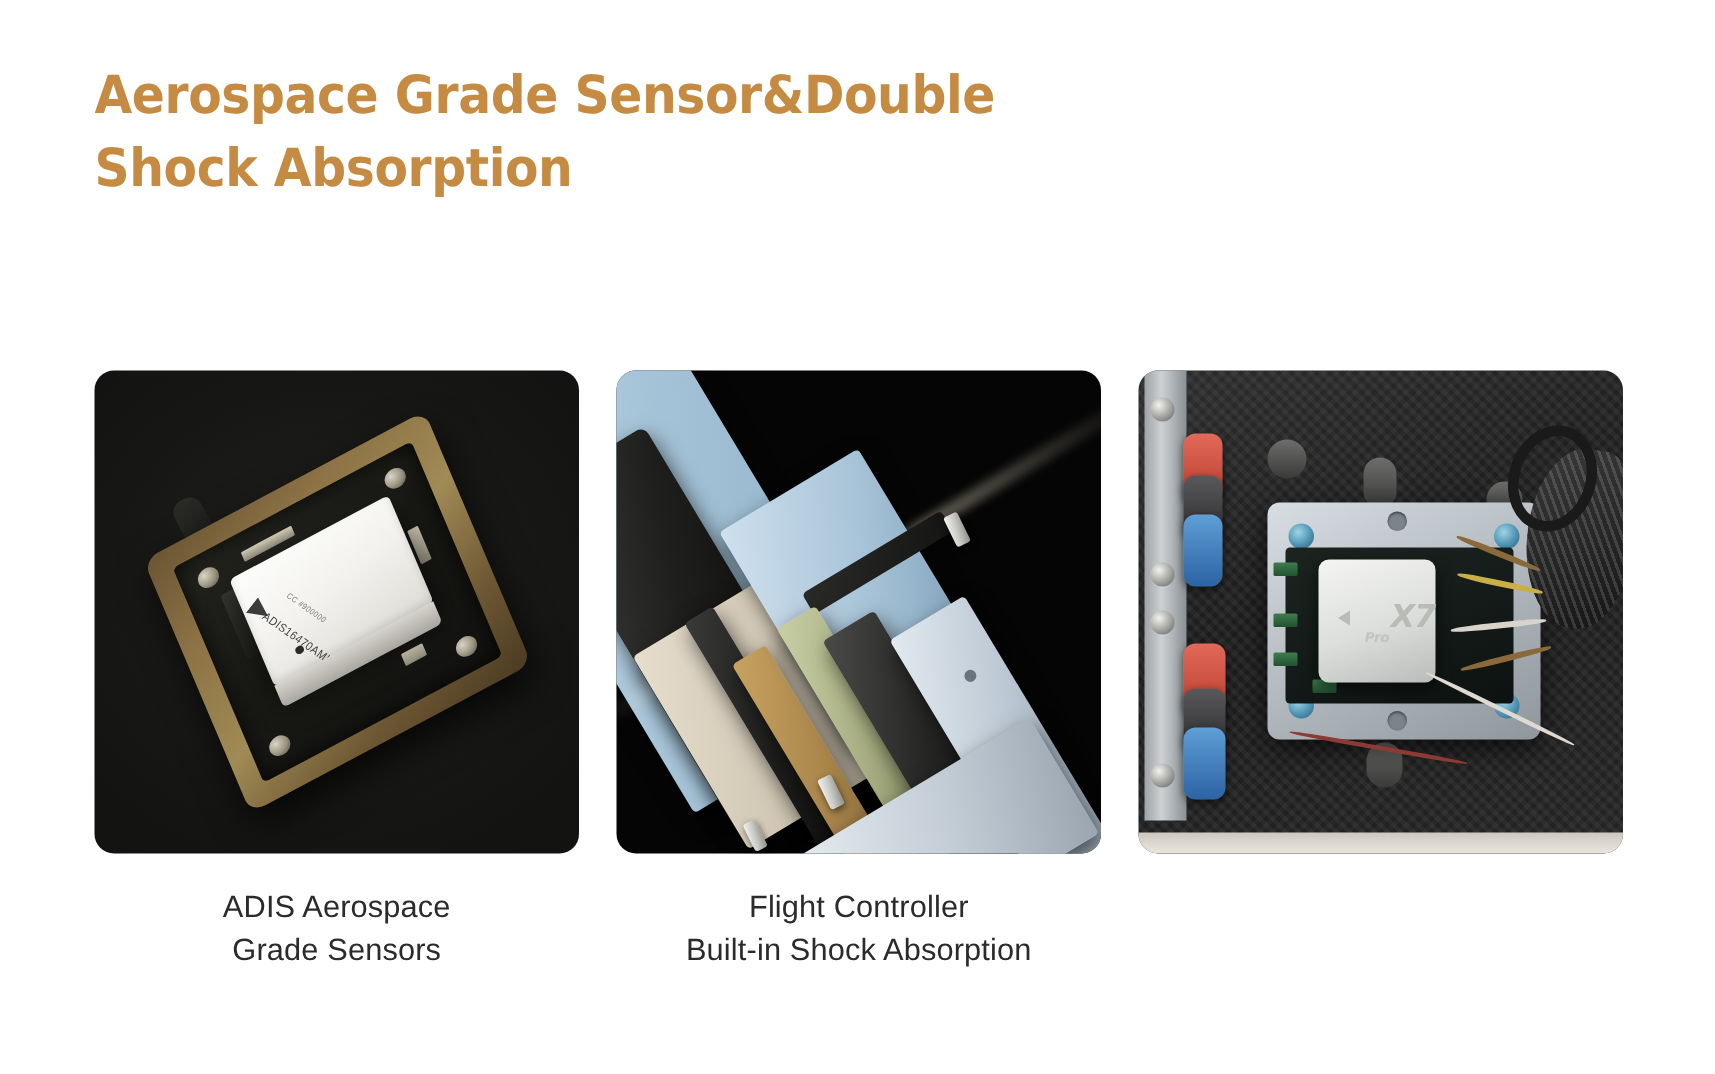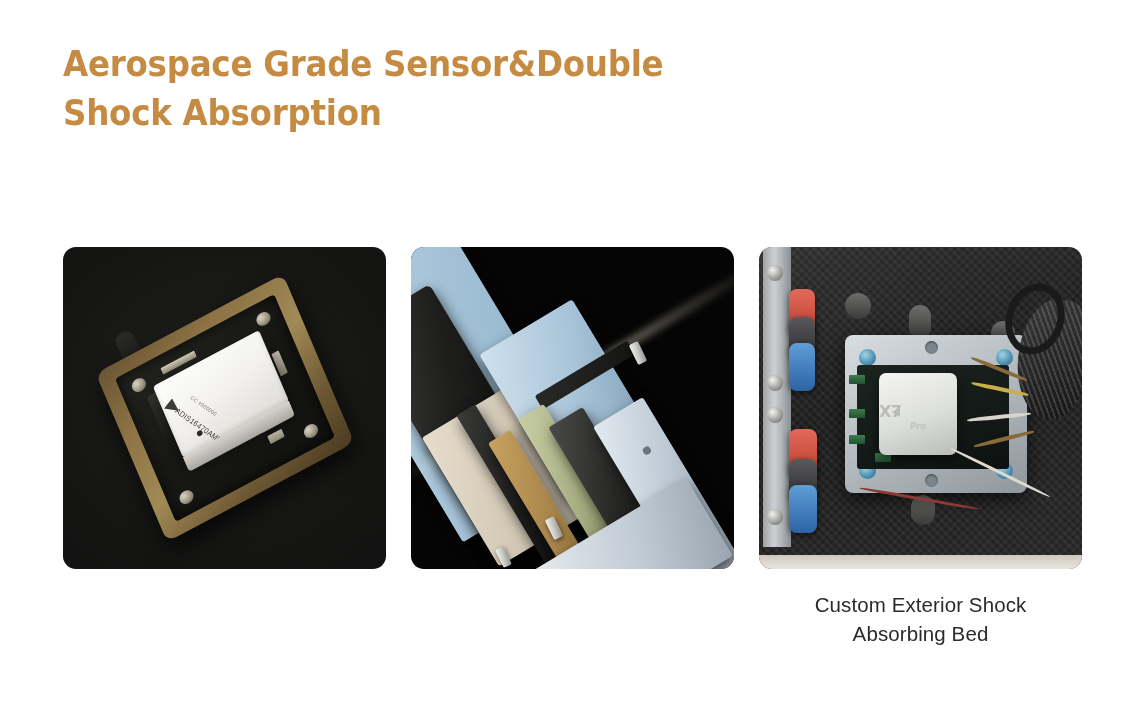--- a/index.html
+++ b/index.html
@@ -460,25 +460,26 @@
     width: 78px;
     height: 82px;
     border-radius: 7px;
     background: linear-gradient(160deg,#f4f5f3 0%, #dcdedb 55%, #b9bcb8 100%);
     box-shadow: 0 4px 10px rgba(0,0,0,.55);
   }
   .i3-x7 {
     position: absolute;
     left: 0; right: 0;
     top: 29px;
-    text-align: left;
+    text-align: right;
     color: #b9bbb7;
     font-family: "DejaVu Sans", sans-serif;
     font-weight: 700;
-    font-size: 16px;
+    font-style: italic;
+    font-size: 21px;
     line-height: 19px;
     letter-spacing: -0.5px;
   }
   .i3-pro {
     position: absolute;
     left: 0; right: 0;
     top: 48px;
     text-align: center;
     color: #c2c4c0;
     font-family: "DejaVu Sans", sans-serif;
@@ -555,20 +556,22 @@
             <span class="i1-conn"></span>
           </div>
         </div>
         <div class="i1-module">
           <span class="i1-mlogo"></span>
           <span class="i1-mtext">ADIS16470AMLZ</span>
           <span class="i1-mtext t2">CC  #900000</span>
           <span class="i1-dot"></span>
         </div>
       </div>
+      <div class="caption">ADIS Aerospace
+Grade Sensors</div>
     </div>
 
     <div class="card">
       <div class="thumb img2">
         <span class="i2-layer i2-bigplate"></span>
         <span class="i2-layer i2-blackcurve"></span>
         <span class="i2-glow"></span>
         <span class="i2-layer i2-cream"></span>
         <span class="i2-layer i2-blue2"></span>
         <span class="i2-layer i2-darkslab2"></span>
@@ -578,20 +581,22 @@
         <span class="i2-layer i2-darkslab"></span>
         <span class="i2-layer i2-greyplate">
           <span class="slot"></span>
           <span class="sdot"></span>
         </span>
         <span class="i2-layer i2-bottomplate"></span>
         <span class="i2-screw s1"></span>
         <span class="i2-screw s2"></span>
         <span class="i2-screw s3"></span>
       </div>
+      <div class="caption">Flight Controller
+Built-in Shock Absorption</div>
     </div>
 
     <div class="card">
       <div class="thumb img3">
         <span class="i3-weave"></span>
 
         <span class="i3-rail"></span>
         <span class="i3-railscrew" style="top:18px;"></span>
         <span class="i3-railscrew" style="top:128px;"></span>
         <span class="i3-railscrew" style="top:160px;"></span>
@@ -637,18 +642,16 @@
 
         <span class="i3-wire" style="left:210px; top:120px; width:60px; height:4px; background:#8a6a3a; transform:rotate(22deg);"></span>
         <span class="i3-wire" style="left:212px; top:140px; width:58px; height:4px; background:#c9ae4a; transform:rotate(12deg);"></span>
         <span class="i3-wire" style="left:208px; top:168px; width:64px; height:4px; background:#d8d4cc; transform:rotate(-6deg);"></span>
         <span class="i3-wire" style="left:214px; top:190px; width:62px; height:4px; background:#8a6a3a; transform:rotate(-14deg);"></span>
         <span class="i3-wire" style="left:100px; top:250px; width:120px; height:3px; background:#8c3a34; transform:rotate(10deg);"></span>
         <span class="i3-wire" style="left:186px; top:224px; width:110px; height:3px; background:#ded9d1; transform:rotate(26deg);"></span>
 
         <span class="i3-white-strip"></span>
       </div>
-      <div class="caption">Custom Exterior Shock
-Absorbing Bed</div>
     </div>
 
   </div>
 </div>
 
 </body></html>

